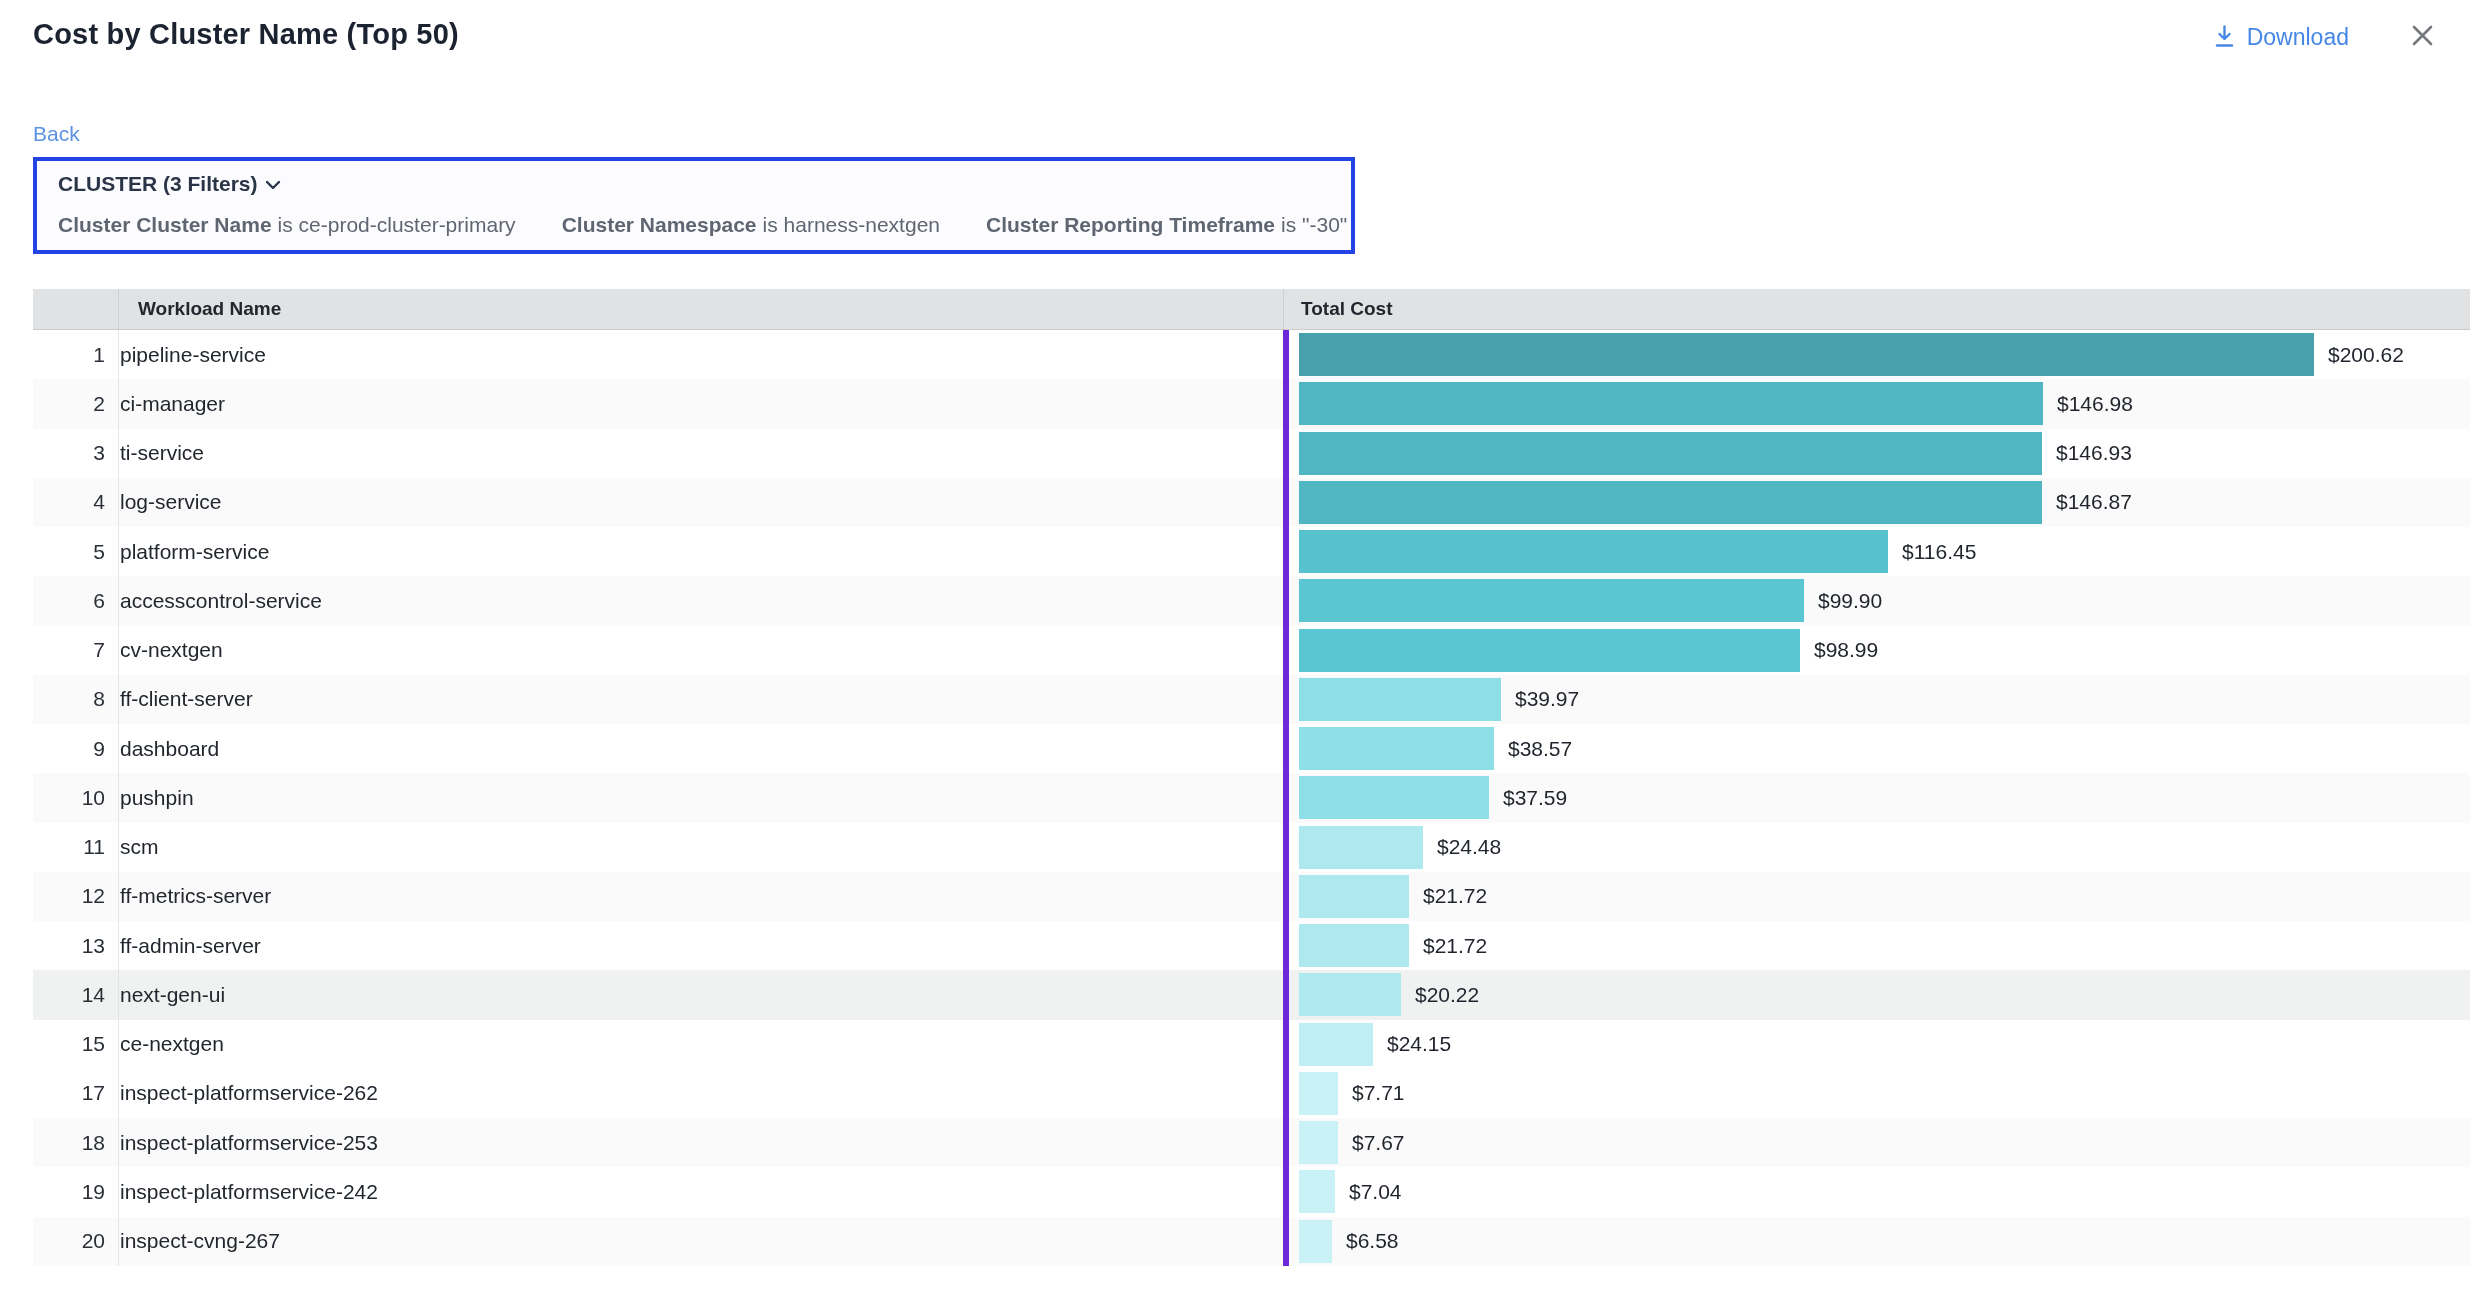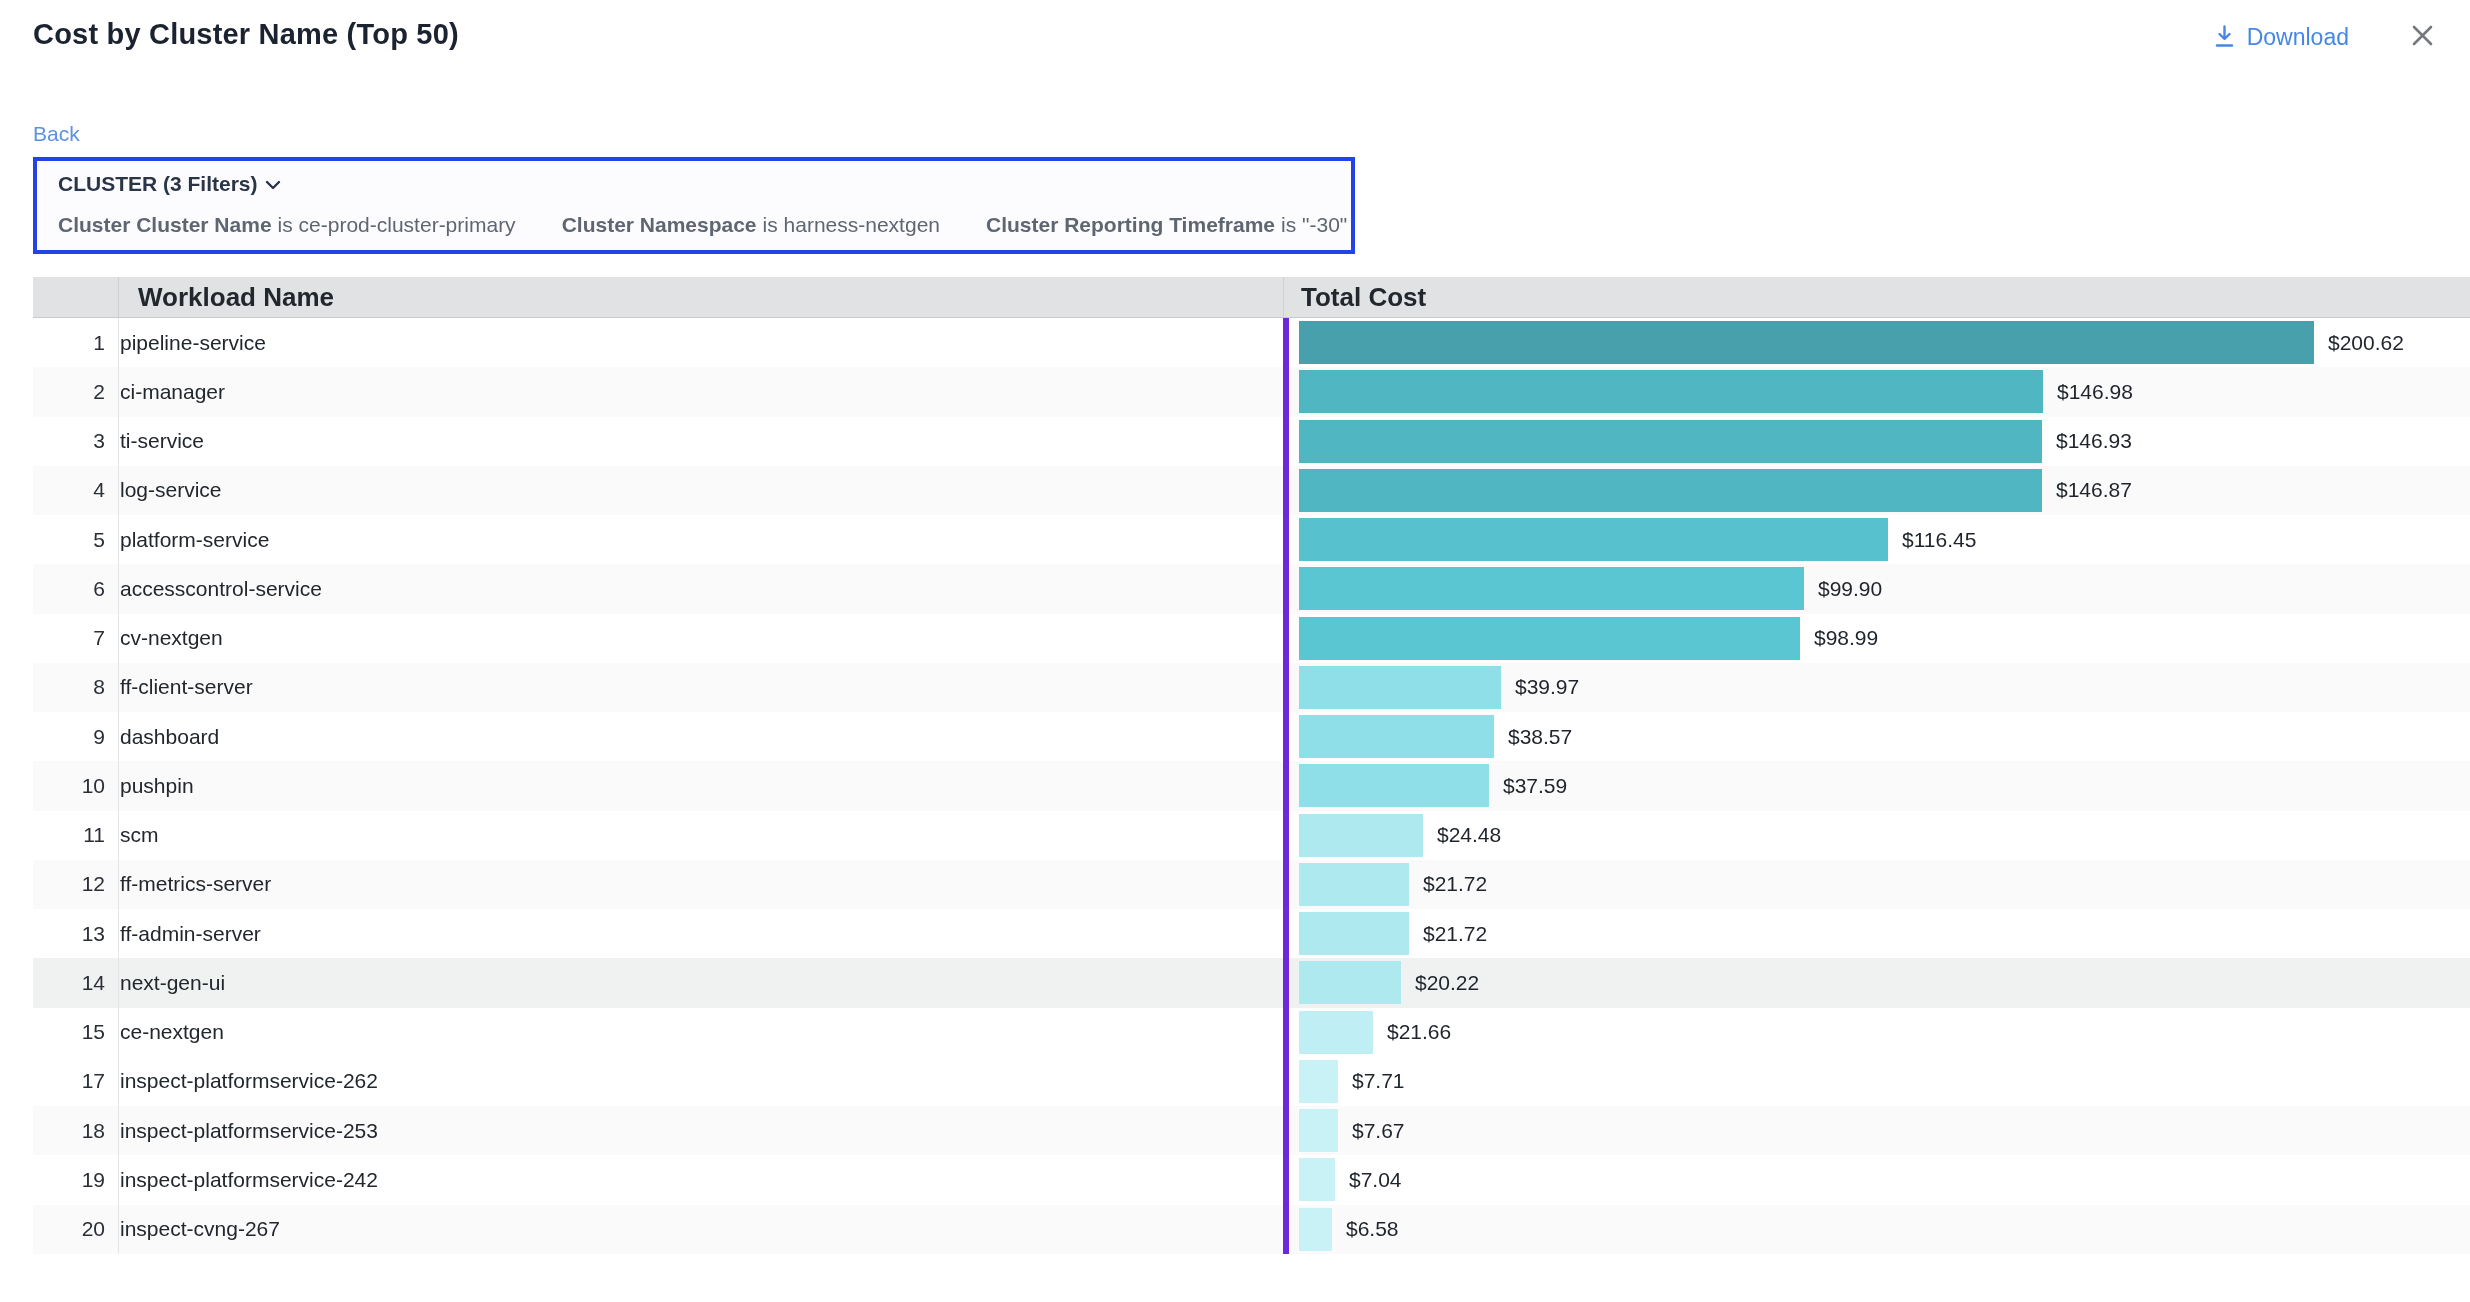--- a/index.html
+++ b/index.html
@@ -59,21 +59,21 @@
 
   
   .cost-table {
     position:absolute; left:33px; top:277px; right:0; bottom:0;
     overflow:hidden;
   }
   .thead {
     display:flex; height:41px; align-items:center;
     background:#e1e2e3;
     border-bottom:1px solid #c9cacb;
-    font-size:26px; font-weight:700; color:#22272e;
+    font-size:19px; font-weight:700; color:#22272e;margin-top:12px;
   }
   .col-rank  { width:85px; height:100%; }
   .col-name  { width:1165px; height:100%; padding-left:19px;
                border-left:1px solid #cfd0d1; display:flex; align-items:center; }
   .col-cost  { flex:1; height:100%; padding-left:17px;
                border-left:1px solid #cfd0d1; display:flex; align-items:center; }
 
   .tbody .row {
     display:flex; height:49.25px; align-items:stretch;
     font-size:21px; color:#22272e; background:#ffffff; cursor:pointer;
@@ -254,21 +254,21 @@
         <div class="cost">
           <div class="bar" style="width: 102px; background: rgb(174, 233, 239);"></div>
           <span class="val">$20.22</span>
         </div>
       </div>
       <div class="row">
         <div class="rank">15</div>
         <div class="name">ce-nextgen</div>
         <div class="cost">
           <div class="bar" style="width: 74px; background: rgb(191, 239, 244);"></div>
-          <span class="val">$21.66</span>
+          <span class="val">$24.15</span>
         </div>
       </div>
       <div class="row">
         <div class="rank">17</div>
         <div class="name">inspect-platformservice-262</div>
         <div class="cost">
           <div class="bar" style="width: 39px; background: rgb(201, 242, 247);"></div>
           <span class="val">$7.71</span>
         </div>
       </div>

